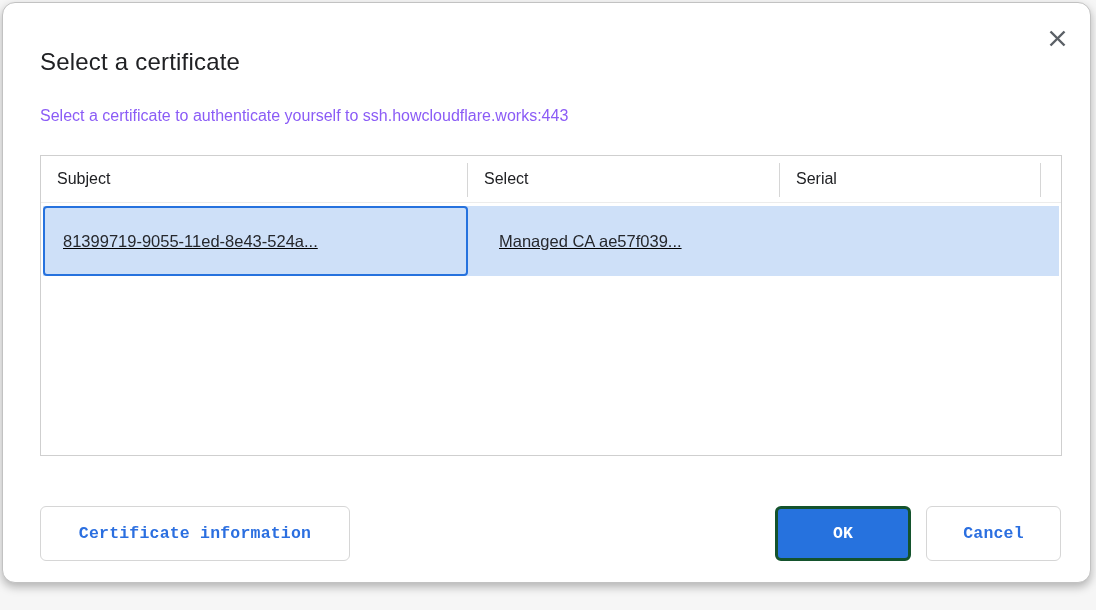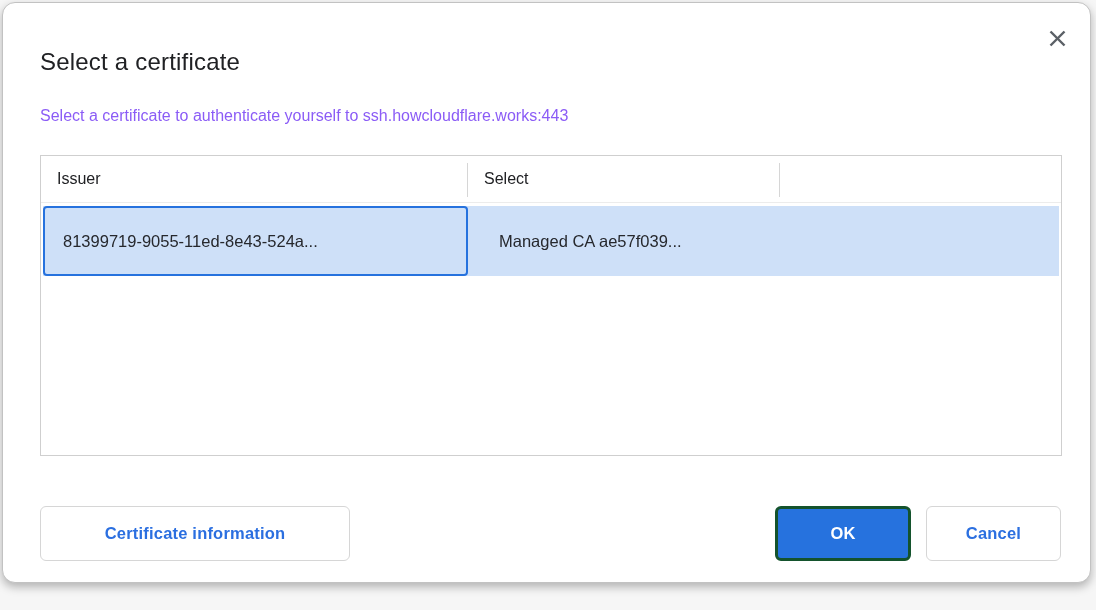--- a/index.html
+++ b/index.html
@@ -72,20 +72,21 @@
     width: 1px; height: 34px;
     background: #d6d6d6;
   }
   .table-row {
     position: absolute;
     top: 50px; left: 2px; right: 2px;
     height: 70px;
     background: #cee0f8;
     display: flex;
     cursor: pointer;
+    text-decoration: underline;
   }
   .cell {
     display: flex; align-items: center;
     font-size: 16.5px;
     color: #26282d;
     white-space: nowrap;
     overflow: hidden;
   }
   .cell.c-subject {
     width: 425px;
@@ -93,21 +94,21 @@
     border-radius: 4px;
     padding-left: 18px;
   }
   .cell.c-issuer { width: 312px; padding-left: 31px; }
   .cell.c-serial { width: 261px; padding-left: 15px; }
   .btn {
     position: absolute;
     top: 503px;
     height: 55px;
     border-radius: 6px;
-    font-family: Liberation Sans, sans-serif;
+    font-family: Liberation Mono, monospace;
     font-size: 16.5px;
     font-weight: bold;
     cursor: pointer;
     letter-spacing: 0.2px;
     text-align: center;
   }
   .btn.secondary {
     background: #ffffff;
     border: 1px solid #d6d6d6;
     color: #2b6fe0;
@@ -134,22 +135,23 @@
       </svg>
     </span>
   </button>
 
   <div class="title">Select a certificate</div>
 
   <div class="subtitle">Select a certificate to authenticate yourself to ssh.howcloudflare.works:443</div>
 
   <div class="cert-table">
     <div class="table-header">
-      <div class="header-cell c-subject has-divider">Issuer</div>
+      <div class="header-cell c-subject has-divider">Subject</div>
       <div class="header-cell c-issuer has-divider">Select</div>
+      <div class="header-cell c-serial has-divider">Serial</div>
       <div class="header-cell c-filler"></div>
     </div>
     <div class="table-row">
       <div class="cell c-subject">81399719-9055-11ed-8e43-524a...</div>
       <div class="cell c-issuer">Managed CA ae57f039...</div>
     </div>
   </div>
 
   <button class="btn secondary btn-cert-info">Certificate information</button>
   <button class="btn primary btn-ok">OK</button>

